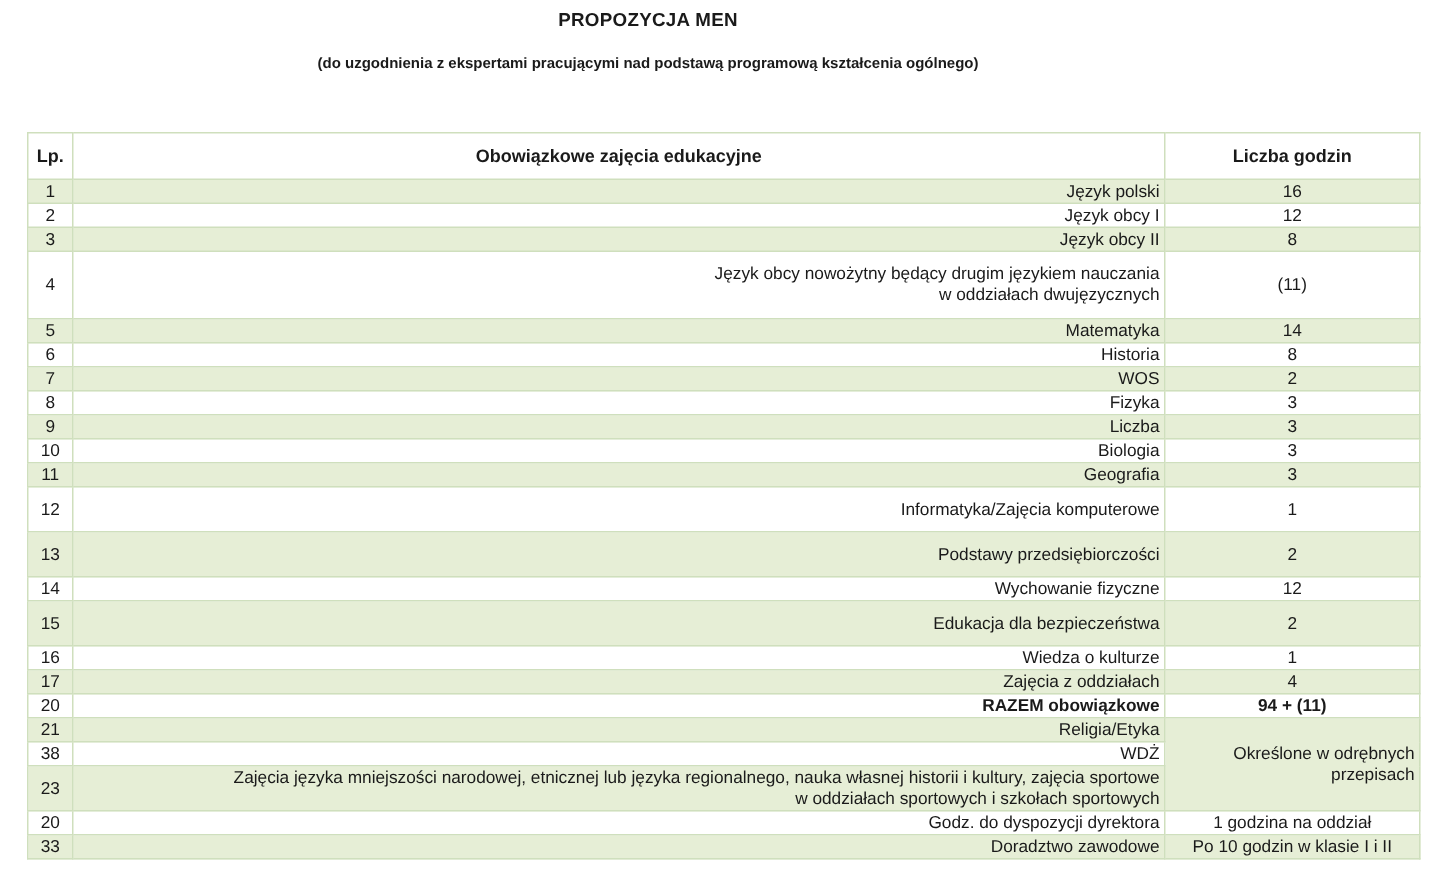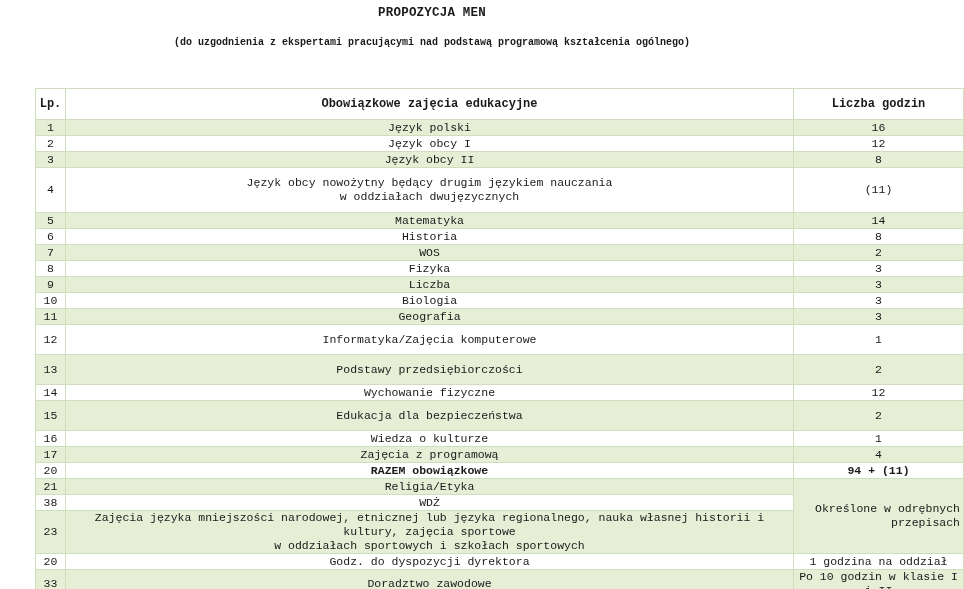--- a/index.html
+++ b/index.html
@@ -14,21 +14,20 @@
     font-family: "Liberation Sans", sans-serif;
     color: #1a1a1a;
     -webkit-font-smoothing: antialiased;
   }
 
   .page {
     position: relative;
     width: 864px;
     height: 589px;
     box-sizing: border-box;
-    font-family: Liberation Mono, monospace;
   }
 
   
   .titles {
     padding-top: 4px;
     text-align: center;
   }
   .title-main {
     font-size: 12.5px;
     font-weight: bold;
@@ -57,21 +56,20 @@
     position: absolute;
     left: 18px;
     top: 88px;
     width: 928px;
   }
   table.plan {
     border-collapse: collapse;
     width: 928px;
     table-layout: fixed;
     font-size: 11.5px;
-    margin-left: 17px;
   }
   table.plan col.c-lp    { width: 30px; }
   table.plan col.c-sub   { width: 728px; }
   table.plan col.c-hours { width: 170px; }
 
   table.plan th,
   table.plan td {
     border: 1px solid #cfdfbd;
     padding: 0 3px;
     vertical-align: middle;
@@ -91,21 +89,21 @@
 
   
   tbody tr.shade > td { background: #e6eed6; }
   tbody tr.plain > td { background: #ffffff; }
 
   td.lp {
     text-align: center;
     font-size: 11.5px;
   }
   td.subject {
-    text-align: center;
+    text-align: right;
   }
   td.hours {
     text-align: center;
   }
   td.strong { font-weight: bold; }
 
   .r-short { height: 16px; }
   .r-med   { height: 30px; }
   .r-tall  { height: 45px; }
 
@@ -238,21 +236,21 @@
         </tr>
 
         <tr class="plain r-short">
           <td class="lp">16</td>
           <td class="subject">Wiedza o kulturze</td>
           <td class="hours">1</td>
         </tr>
 
         <tr class="shade r-short">
           <td class="lp">17</td>
-          <td class="subject">Zajęcia z programową</td>
+          <td class="subject">Zajęcia z oddziałach</td>
           <td class="hours">4</td>
         </tr>
 
         <tr class="plain r-short">
           <td class="lp">20</td>
           <td class="subject strong">RAZEM obowiązkowe</td>
           <td class="hours strong">94 + (11)</td>
         </tr>
 
         <tr class="shade r-short">

